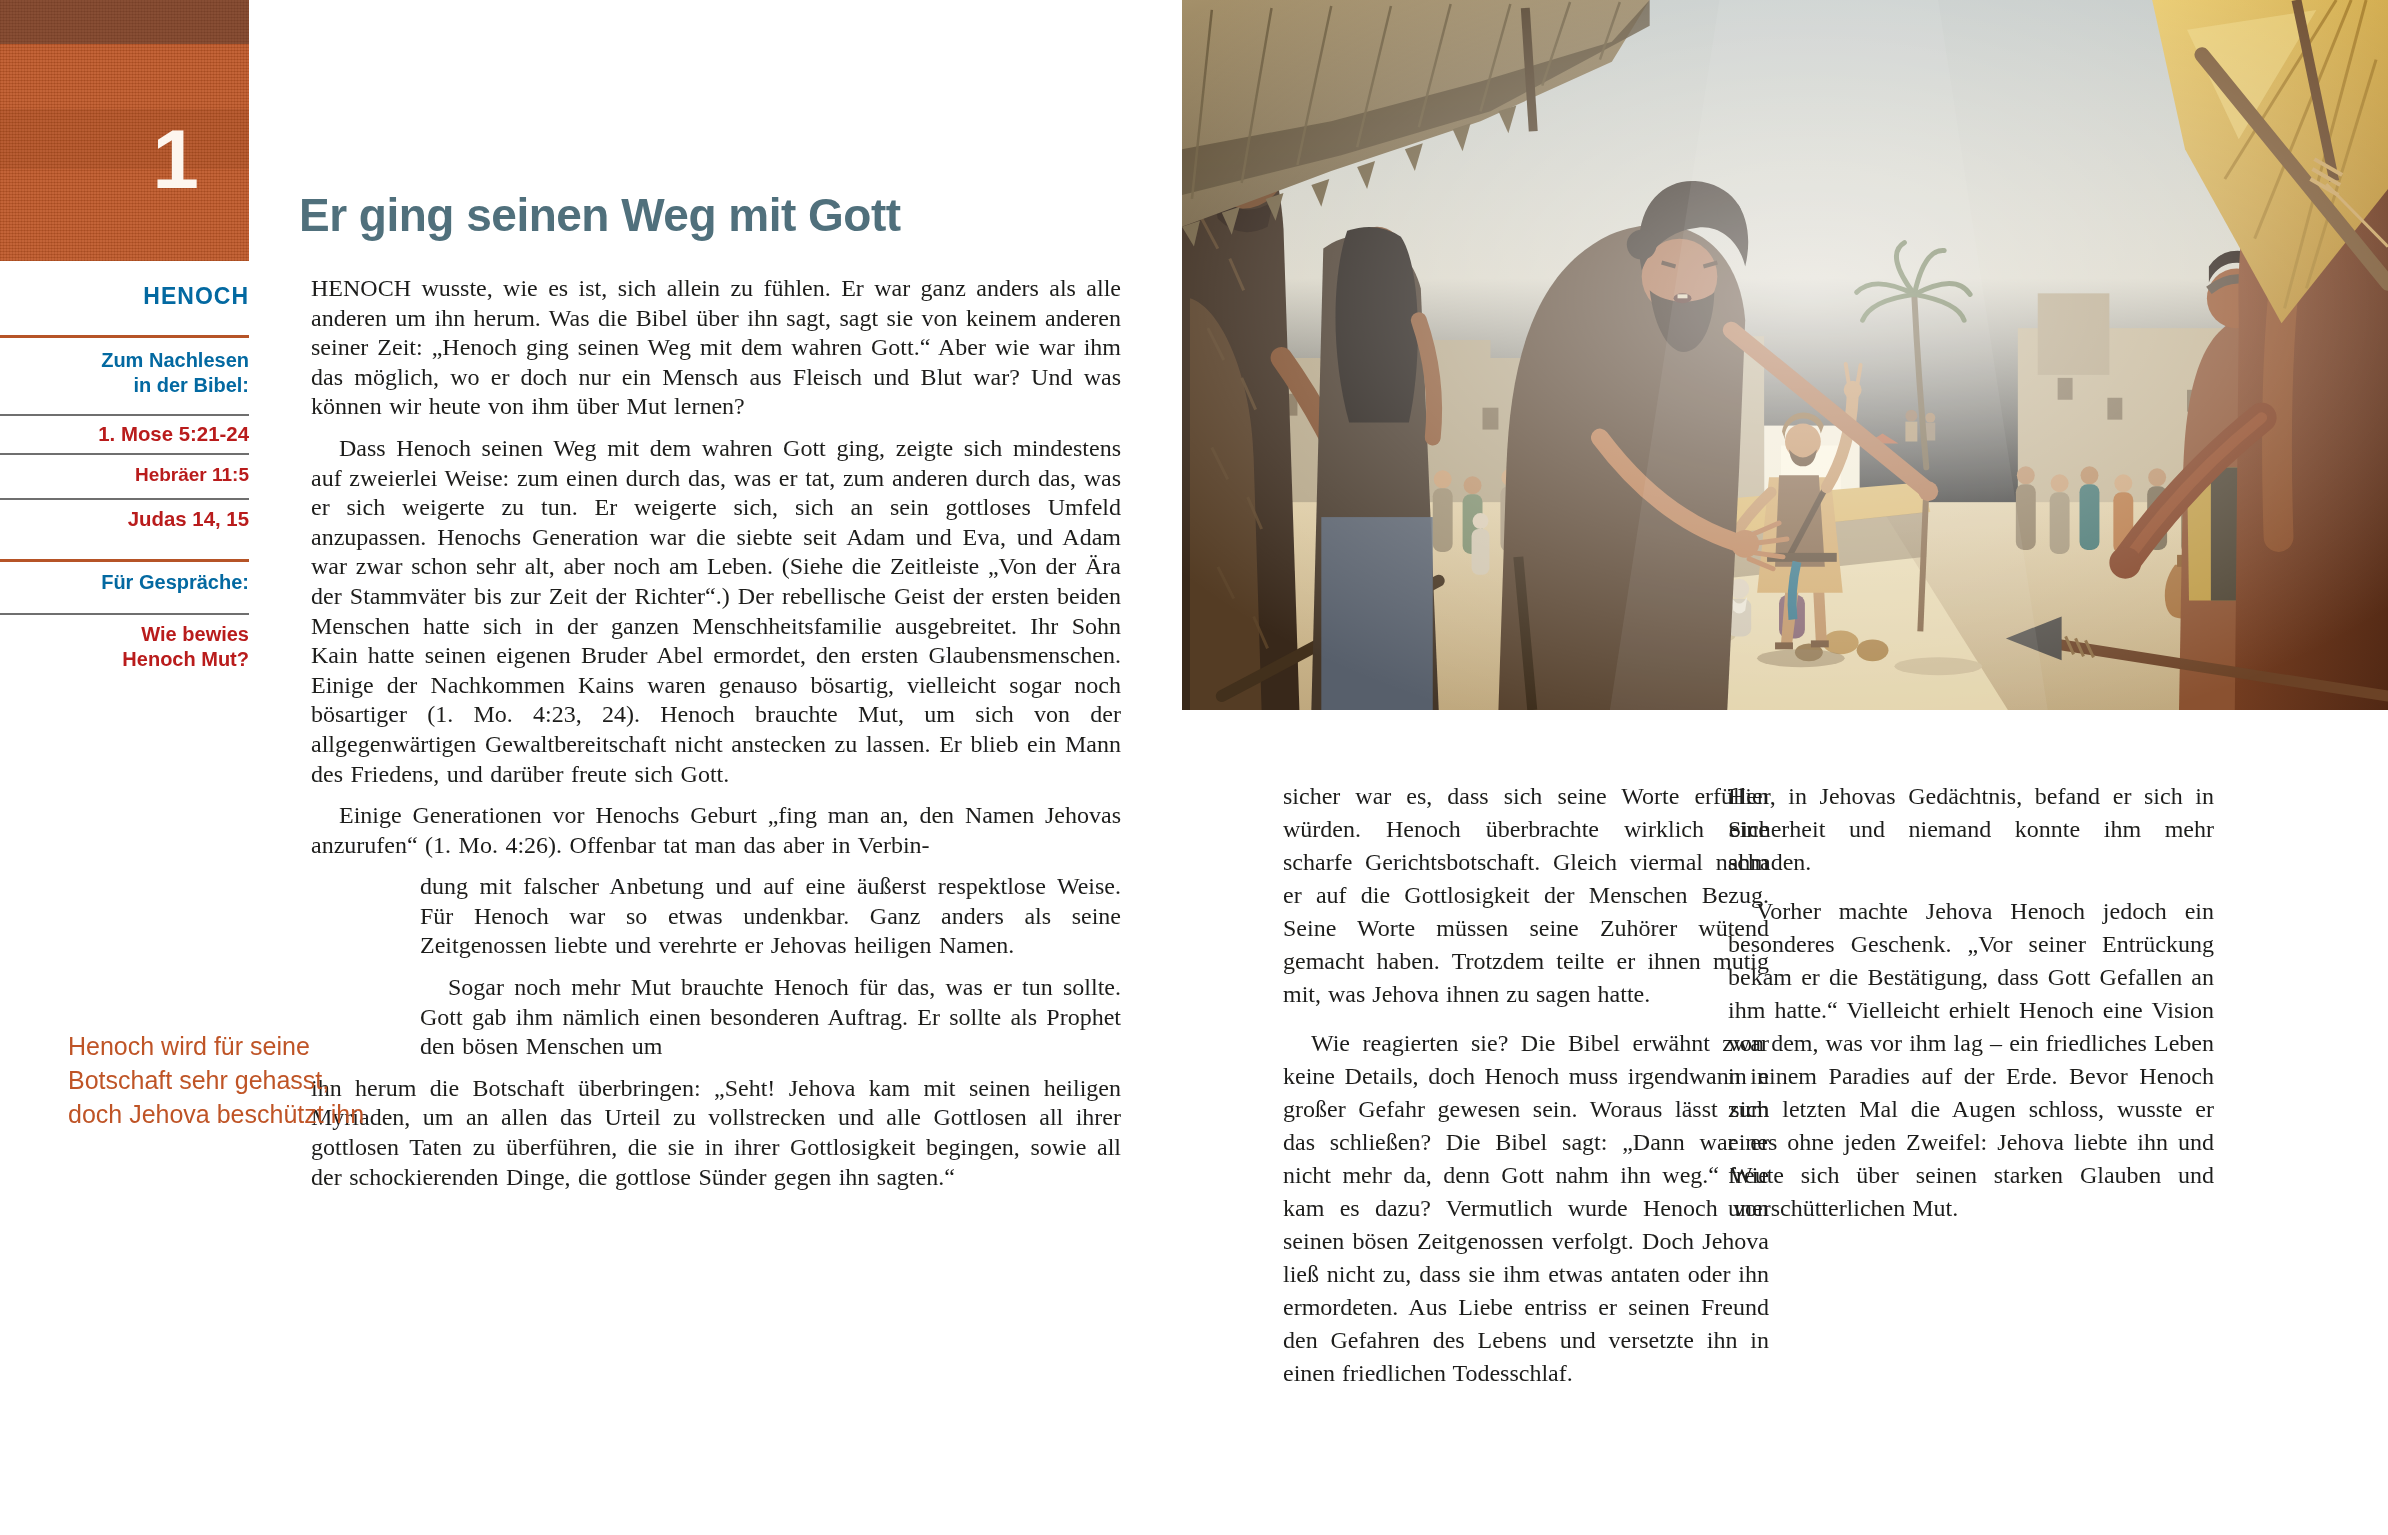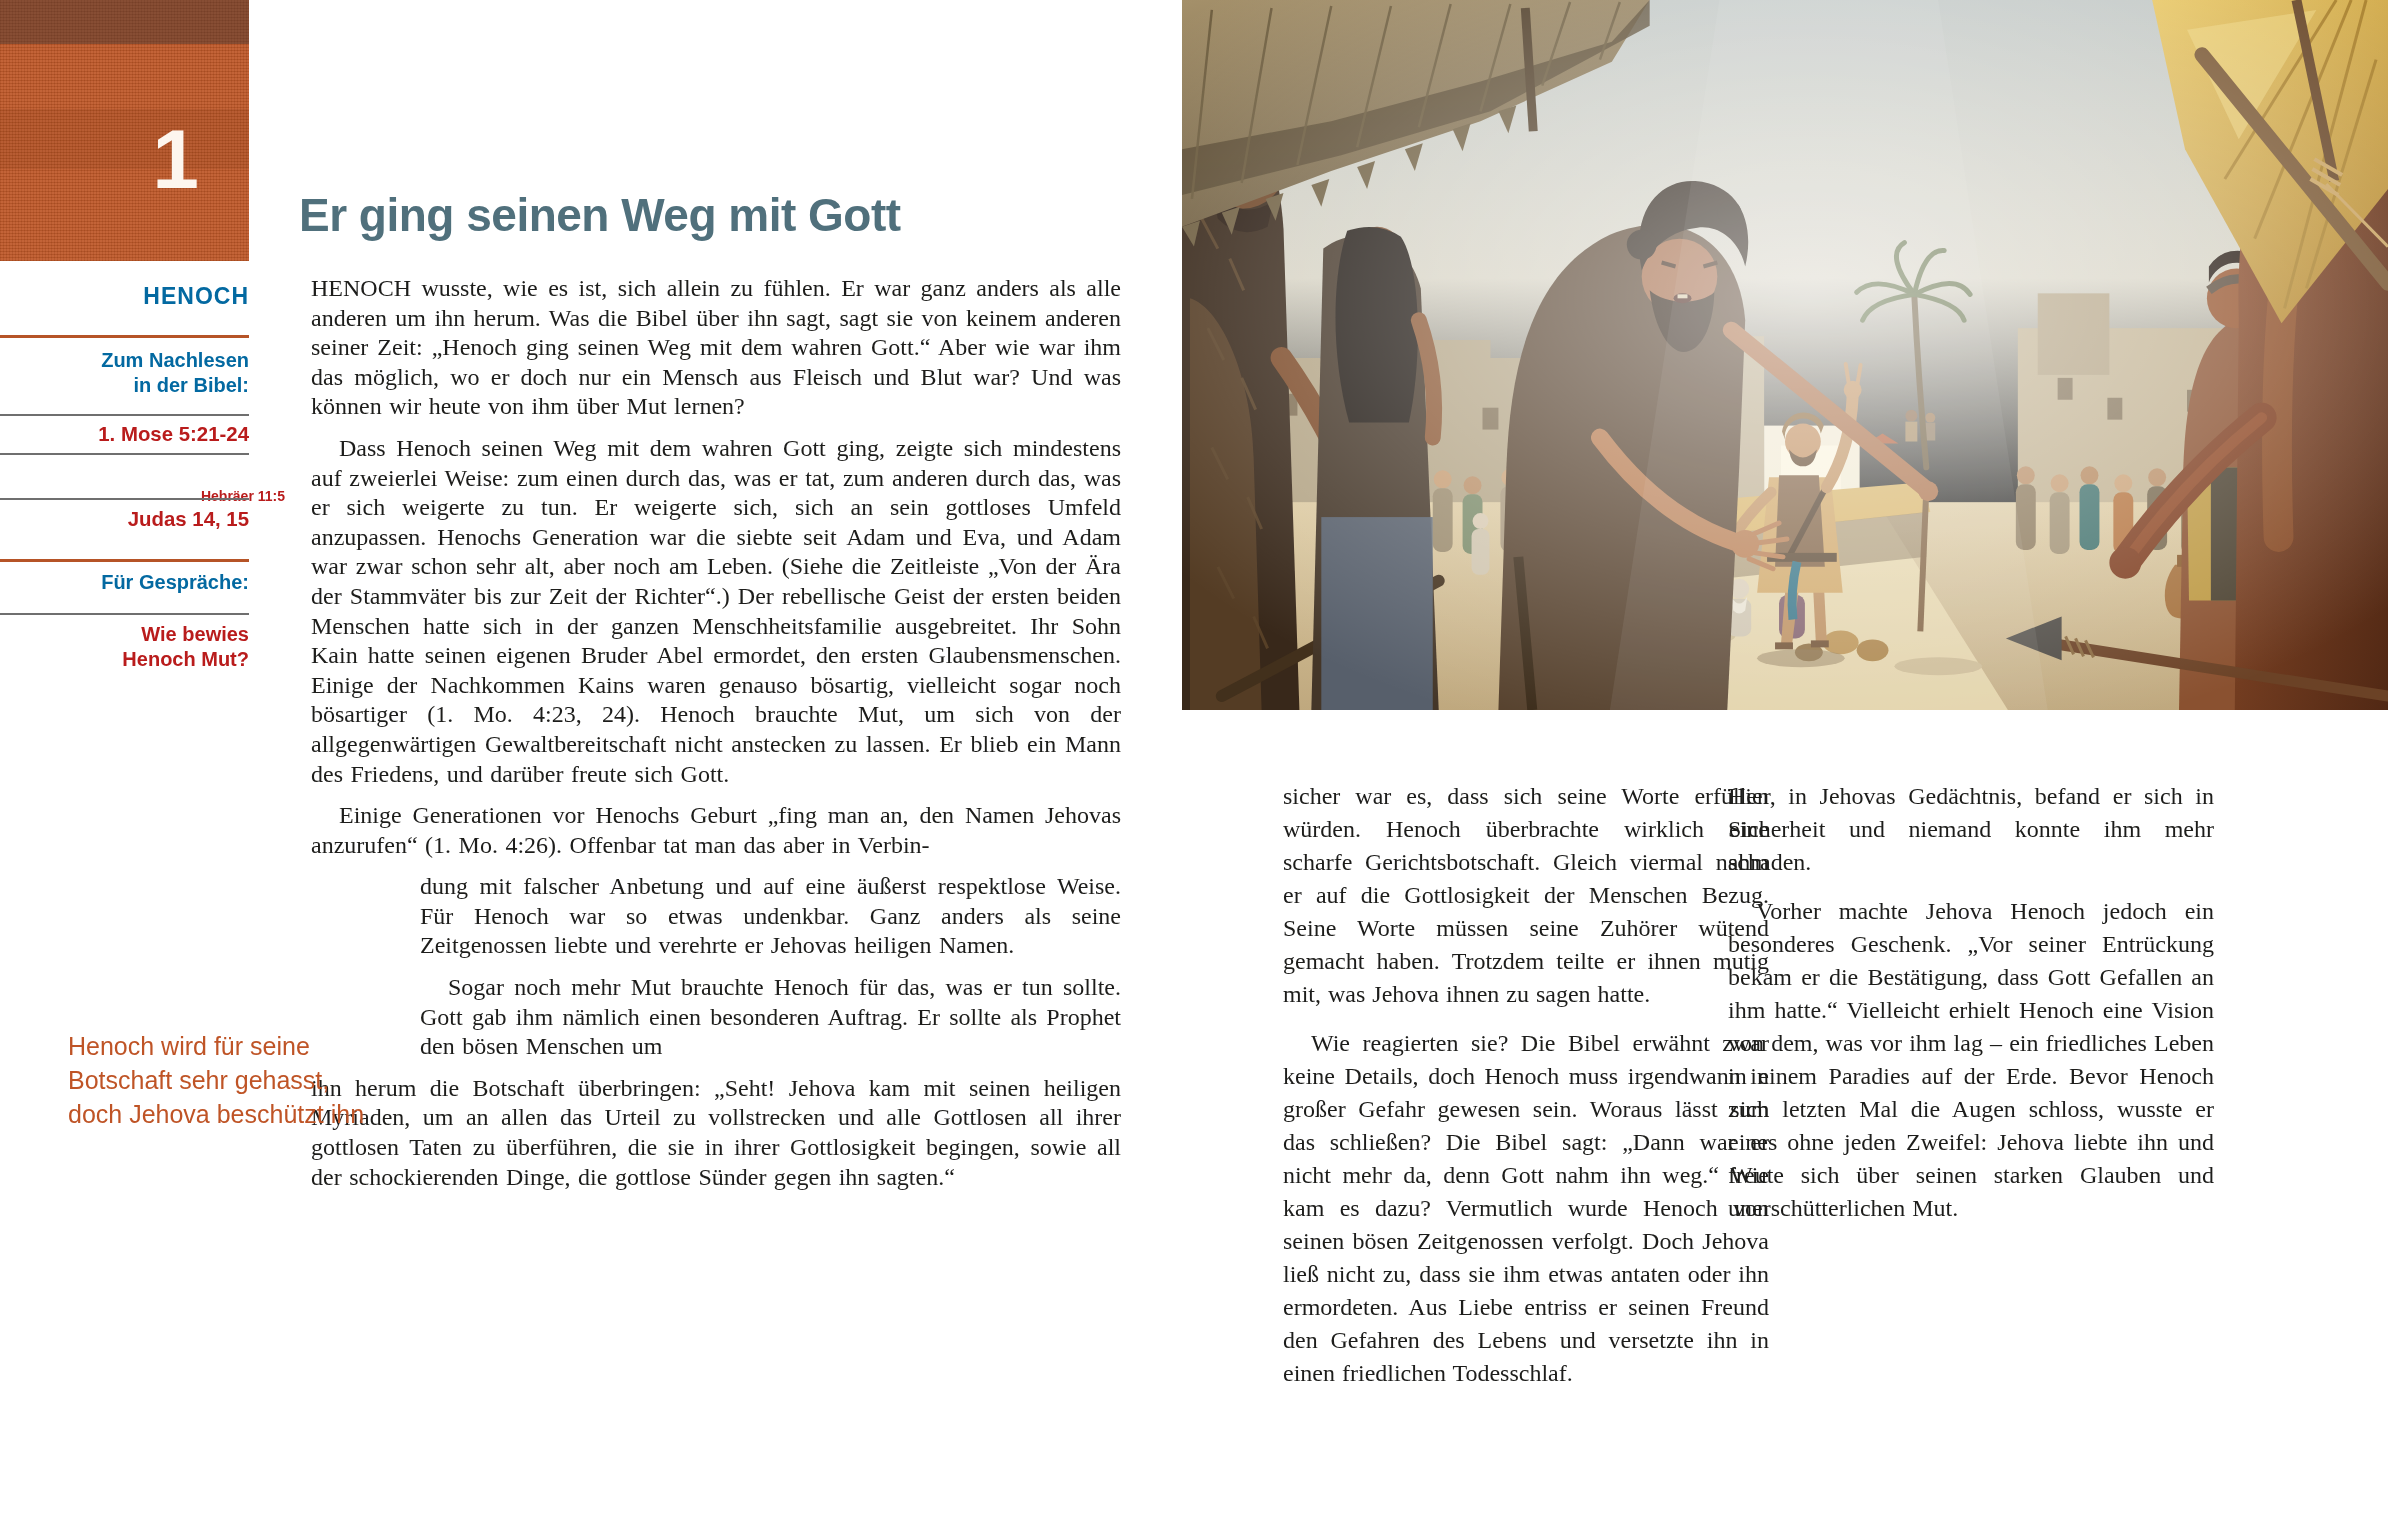--- a/index.html
+++ b/index.html
@@ -18,21 +18,21 @@
   .chapter-num{position:absolute;left:0;top:117px;width:199px;text-align:right;
      color:#fdf6ee;font-size:84px;font-weight:bold;line-height:1;}
   .side{position:absolute;left:0;width:249px;text-align:right;font-weight:bold;}
   .side-rule{position:absolute;left:0;width:249px;height:2px;background:#6f6f6f;}
   .side-rule.orange{background:#b65427;height:3px;}
   .o-text{color:#0369a1;}
   .s-text{color:#b91c1c;}
   .book-label{top:283px;font-size:23px;letter-spacing:1px;}
   .lookup-head{top:348px;font-size:20px;line-height:25px;}
   .ref-1{top:423px;font-size:20.4px;}
-  .ref-2{top:488px;font-size:14px;margin-left:36px;}
+  .ref-2{top:464px;font-size:19px;}
   .ref-3{top:508px;font-size:20.4px;}
   .talk-head{top:571px;font-size:20px;}
   .talk-q{top:622px;font-size:20px;line-height:25px;}
 
   
   .article-title{position:absolute;left:299px;top:157px;width:836px;
      font-size:46px;font-weight:bold;color:#50707c;letter-spacing:-0.5px;}
   .bodytext{position:absolute;left:299px;top:262px;width:834px;
      font-family:"Liberation Serif",serif;font-size:24px;line-height:29.6px;
      color:#1d1d1b;text-align:justify;word-spacing:1.5px;}

